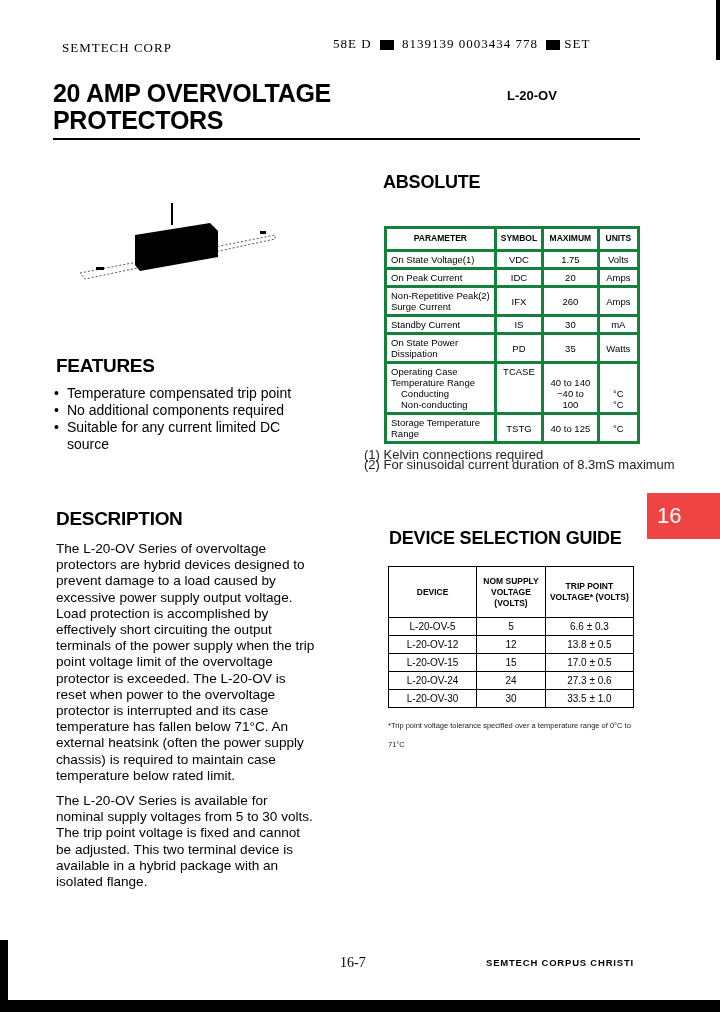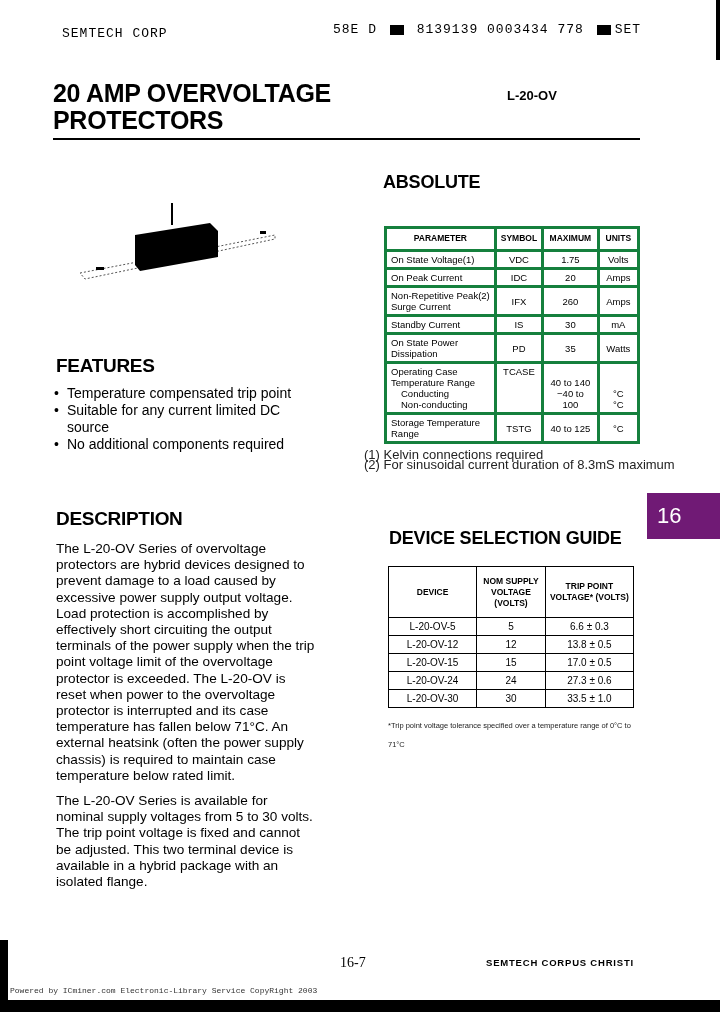--- a/index.html
+++ b/index.html
@@ -1,21 +1,21 @@
 <!DOCTYPE html>
 <html><head>
 <meta charset="utf-8">
 <style>
   html, body { margin: 0; padding: 0; }
   body {
     width: 720px; height: 1012px; background: #ffffff; position: relative; overflow: hidden;
     font-family: "Liberation Sans", sans-serif; color: #000;
   }
   .abs { position: absolute; }
-  .mono { font-family: Liberation Mono, monospace; }
+  .mono { font-family: Liberation Serif, serif; margin-top: 14px; }
   .hdr-left { left: 62px; top: 26px; font-size: 13px; letter-spacing: 1px; }
   .hdr-right { left: 333px; top: 22px; font-size: 13px; letter-spacing: 1px; white-space: nowrap; }
   .blk { display: inline-block; width: 14px; height: 10px; background: #000; vertical-align: middle; margin: 0 4px; }
   .right-edge-bar { right: 0; top: 0; width: 4px; height: 60px; background: #000; }
   .title { left: 53px; top: 80px; font-size: 25px; font-weight: bold; line-height: 27px; letter-spacing: -0.3px; }
   .model { left: 507px; top: 88px; font-size: 13px; font-weight: bold; }
   .title-rule { left: 53px; top: 138px; width: 587px; height: 2px; background: #000; }
   .product-img { left: 80px; top: 195px; width: 200px; height: 90px; }
   .h2 { font-size: 19px; font-weight: bold; letter-spacing: -0.3px; }
   .features-h { left: 56px; top: 355px; }
@@ -28,21 +28,21 @@
   .desc-p2 { top: 793px; }
   .amr-h { left: 383px; top: 173px; font-size: 18px; font-weight: bold; line-height: 18px; letter-spacing: -0.2px; }
   table { border-collapse: collapse; }
   .amr-table { left: 384px; top: 226px; width: 256px; font-size: 9.5px; }
   .amr-table th, .amr-table td { border: 3px solid #15803d; padding: 2px 4px; vertical-align: top; }
   .amr-table th { font-size: 8.5px; font-weight: bold; text-align: center; height: 14px; padding-top: 4px; }
   .amr-table td.c { text-align: center; vertical-align: middle; }
   .amr-table td.p { line-height: 11px; }
   .sub-param { padding-left: 10px; display: block; }
   .amr-notes { left: 364px; top: 450px; font-size: 13px; line-height: 10px; color: #222; }
-  .tab16 { left: 647px; top: 493px; width: 73px; height: 46px; background: #701a75; color: #fff; font-size: 22px; line-height: 46px; padding-left: 10px; box-sizing: border-box; }
+  .tab16 { left: 647px; top: 493px; width: 73px; height: 46px; background: #ef4444; color: #fff; font-size: 22px; line-height: 46px; padding-left: 10px; box-sizing: border-box; }
   .dsg-h { left: 389px; top: 528px; font-size: 18px; font-weight: bold; letter-spacing: -0.2px; }
   .dsg-table { left: 388px; top: 566px; width: 246px; font-size: 10px; }
   .dsg-table th, .dsg-table td { border: 1px solid #000; text-align: center; padding: 1px 4px; }
   .dsg-table th { font-size: 8.5px; font-weight: bold; line-height: 11px; height: 48px; }
   .dsg-table td { height: 15px; }
   .dsg-note { left: 388px; top: 716px; width: 260px; font-size: 7.5px; line-height: 19px; color: #222; }
   .page-num { left: 340px; top: 955px; font-family: "Liberation Serif", serif; font-size: 14px; }
   .footer-brand { left: 486px; top: 957px; font-size: 9.5px; font-weight: bold; letter-spacing: 0.8px; }
   .footer-band { left: 0; top: 1000px; width: 720px; height: 12px; background: #000; }
   .footer-left-bar { left: 0; top: 940px; width: 8px; height: 72px; background: #000; }
@@ -72,22 +72,22 @@
   <polygon points="55,40 130,28 138,36 138,62 60,76 55,70" fill="#000"></polygon>
   <line x1="92" y1="8" x2="92" y2="30" stroke="#000" stroke-width="2"></line>
   <line x1="100" y1="16" x2="100" y2="32" stroke="#fff" stroke-width="1"></line>
   <rect x="180" y="36" width="6" height="3" fill="#000"></rect>
   <rect x="16" y="72" width="8" height="3" fill="#000"></rect>
 </svg>
 
 <div class="abs h2 features-h">FEATURES</div>
 <ul class="abs features-list">
   <li>Temperature compensated trip point</li>
+  <li>No additional components required</li>
   <li>Suitable for any current limited DC source</li>
-  <li>No additional components required</li>
 </ul>
 
 <div class="abs h2 desc-h">DESCRIPTION</div>
 <p class="abs desc-p desc-p1">The L-20-OV Series of overvoltage protectors are hybrid devices designed to prevent damage to a load caused by excessive power supply output voltage. Load protection is accomplished by effectively short circuiting the output terminals of the power supply when the trip point voltage limit of the overvoltage protector is exceeded. The L-20-OV is reset when power to the overvoltage protector is interrupted and its case temperature has fallen below 71°C. An external heatsink (often the power supply chassis) is required to maintain case temperature below rated limit.</p>
 <p class="abs desc-p desc-p2">The L-20-OV Series is available for nominal supply voltages from 5 to 30 volts. The trip point voltage is fixed and cannot be adjusted. This two terminal device is available in a hybrid package with an isolated flange.</p>
 
 <div class="abs amr-h">
   <div>ABSOLUTE</div>
 </div>
 <table class="abs amr-table">

